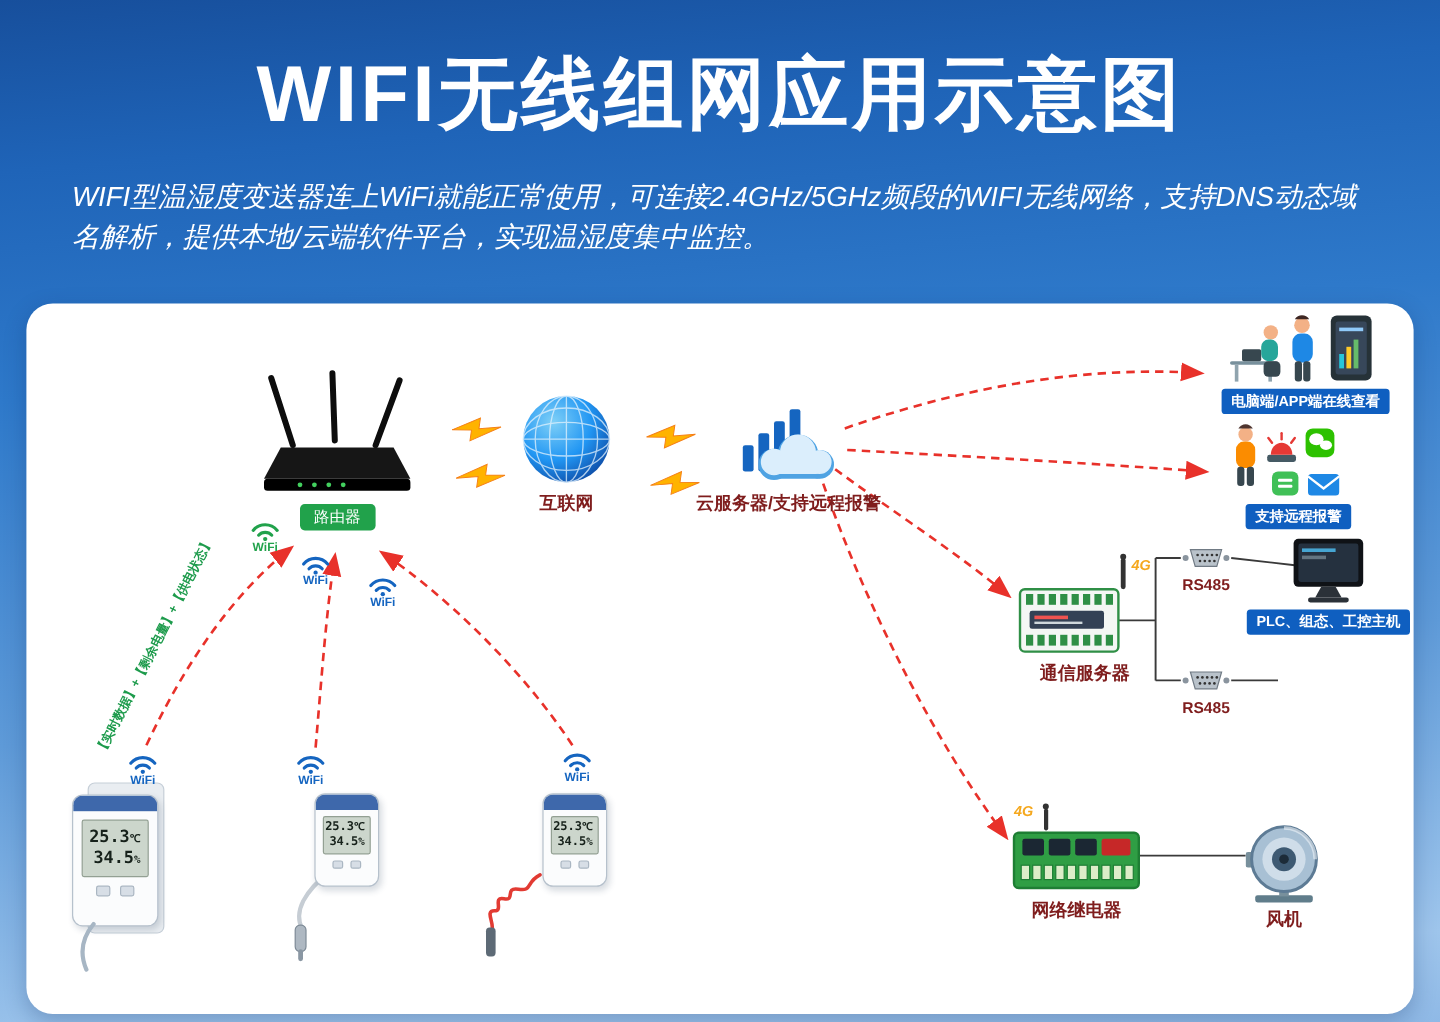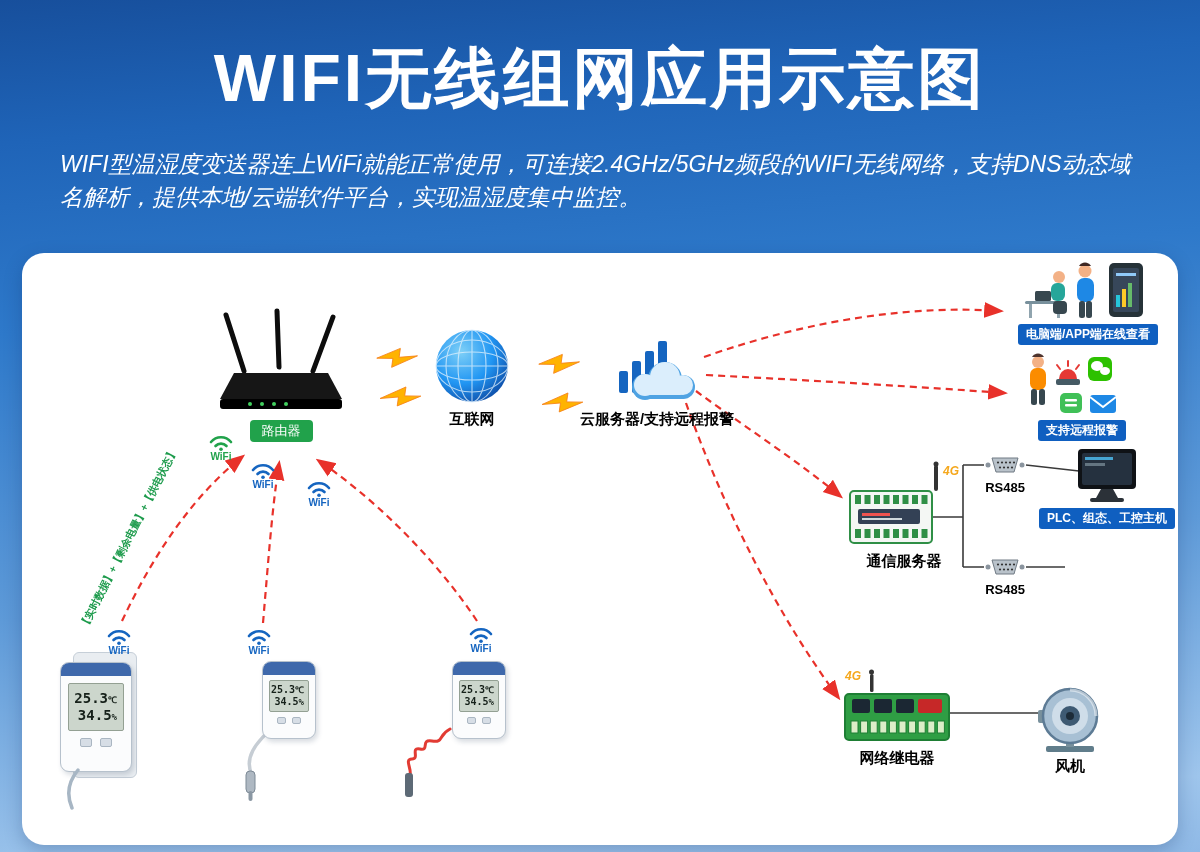--- a/index.html
+++ b/index.html
@@ -13,21 +13,21 @@
     color:#fff; font-size:23px; line-height:1.45;font-style:italic; }
   .card { position:absolute; left:22px; top:253px; width:1156px; height:592px;
     background:#ffffff; border-radius:22px; box-shadow:0 6px 18px rgba(10,40,90,.25); }
   .overlay { position:absolute; inset:0; pointer-events:none; }
 
   .node { position:absolute; display:flex; flex-direction:column; align-items:center; gap:3px; }
   .badge-green { background:#21a24b; color:#fff; font-size:13px; font-weight:400;
     padding:2px 12px; border-radius:4px; white-space:nowrap; }
   .badge-blue { background:#0f5fc0; color:#fff; font-size:12px; font-weight:700;
     padding:2px 8px; border-radius:3px; white-space:nowrap; }
-  .lbl-dark { font-size:15px; font-weight:700; color:#000000; white-space:nowrap; }
+  .lbl-dark { font-size:15px; font-weight:700; color:#7f1d1d; white-space:nowrap; }
   .lbl-dark.sm { font-size:13px; }
 
   .wifi { position:absolute; display:flex; flex-direction:column; align-items:center;
     font-size:10px; font-weight:700; line-height:1.1; }
   .wifi.green { color:#21a24b; }
   .wifi.blue  { color:#1565c0; }
 
   .chain { position:absolute; left:55px; top:372px; width:208px; white-space:nowrap;
     transform:rotate(-63deg); transform-origin:0 0;
     color:#1d9b4c; font-weight:700; font-size:10.5px; }

